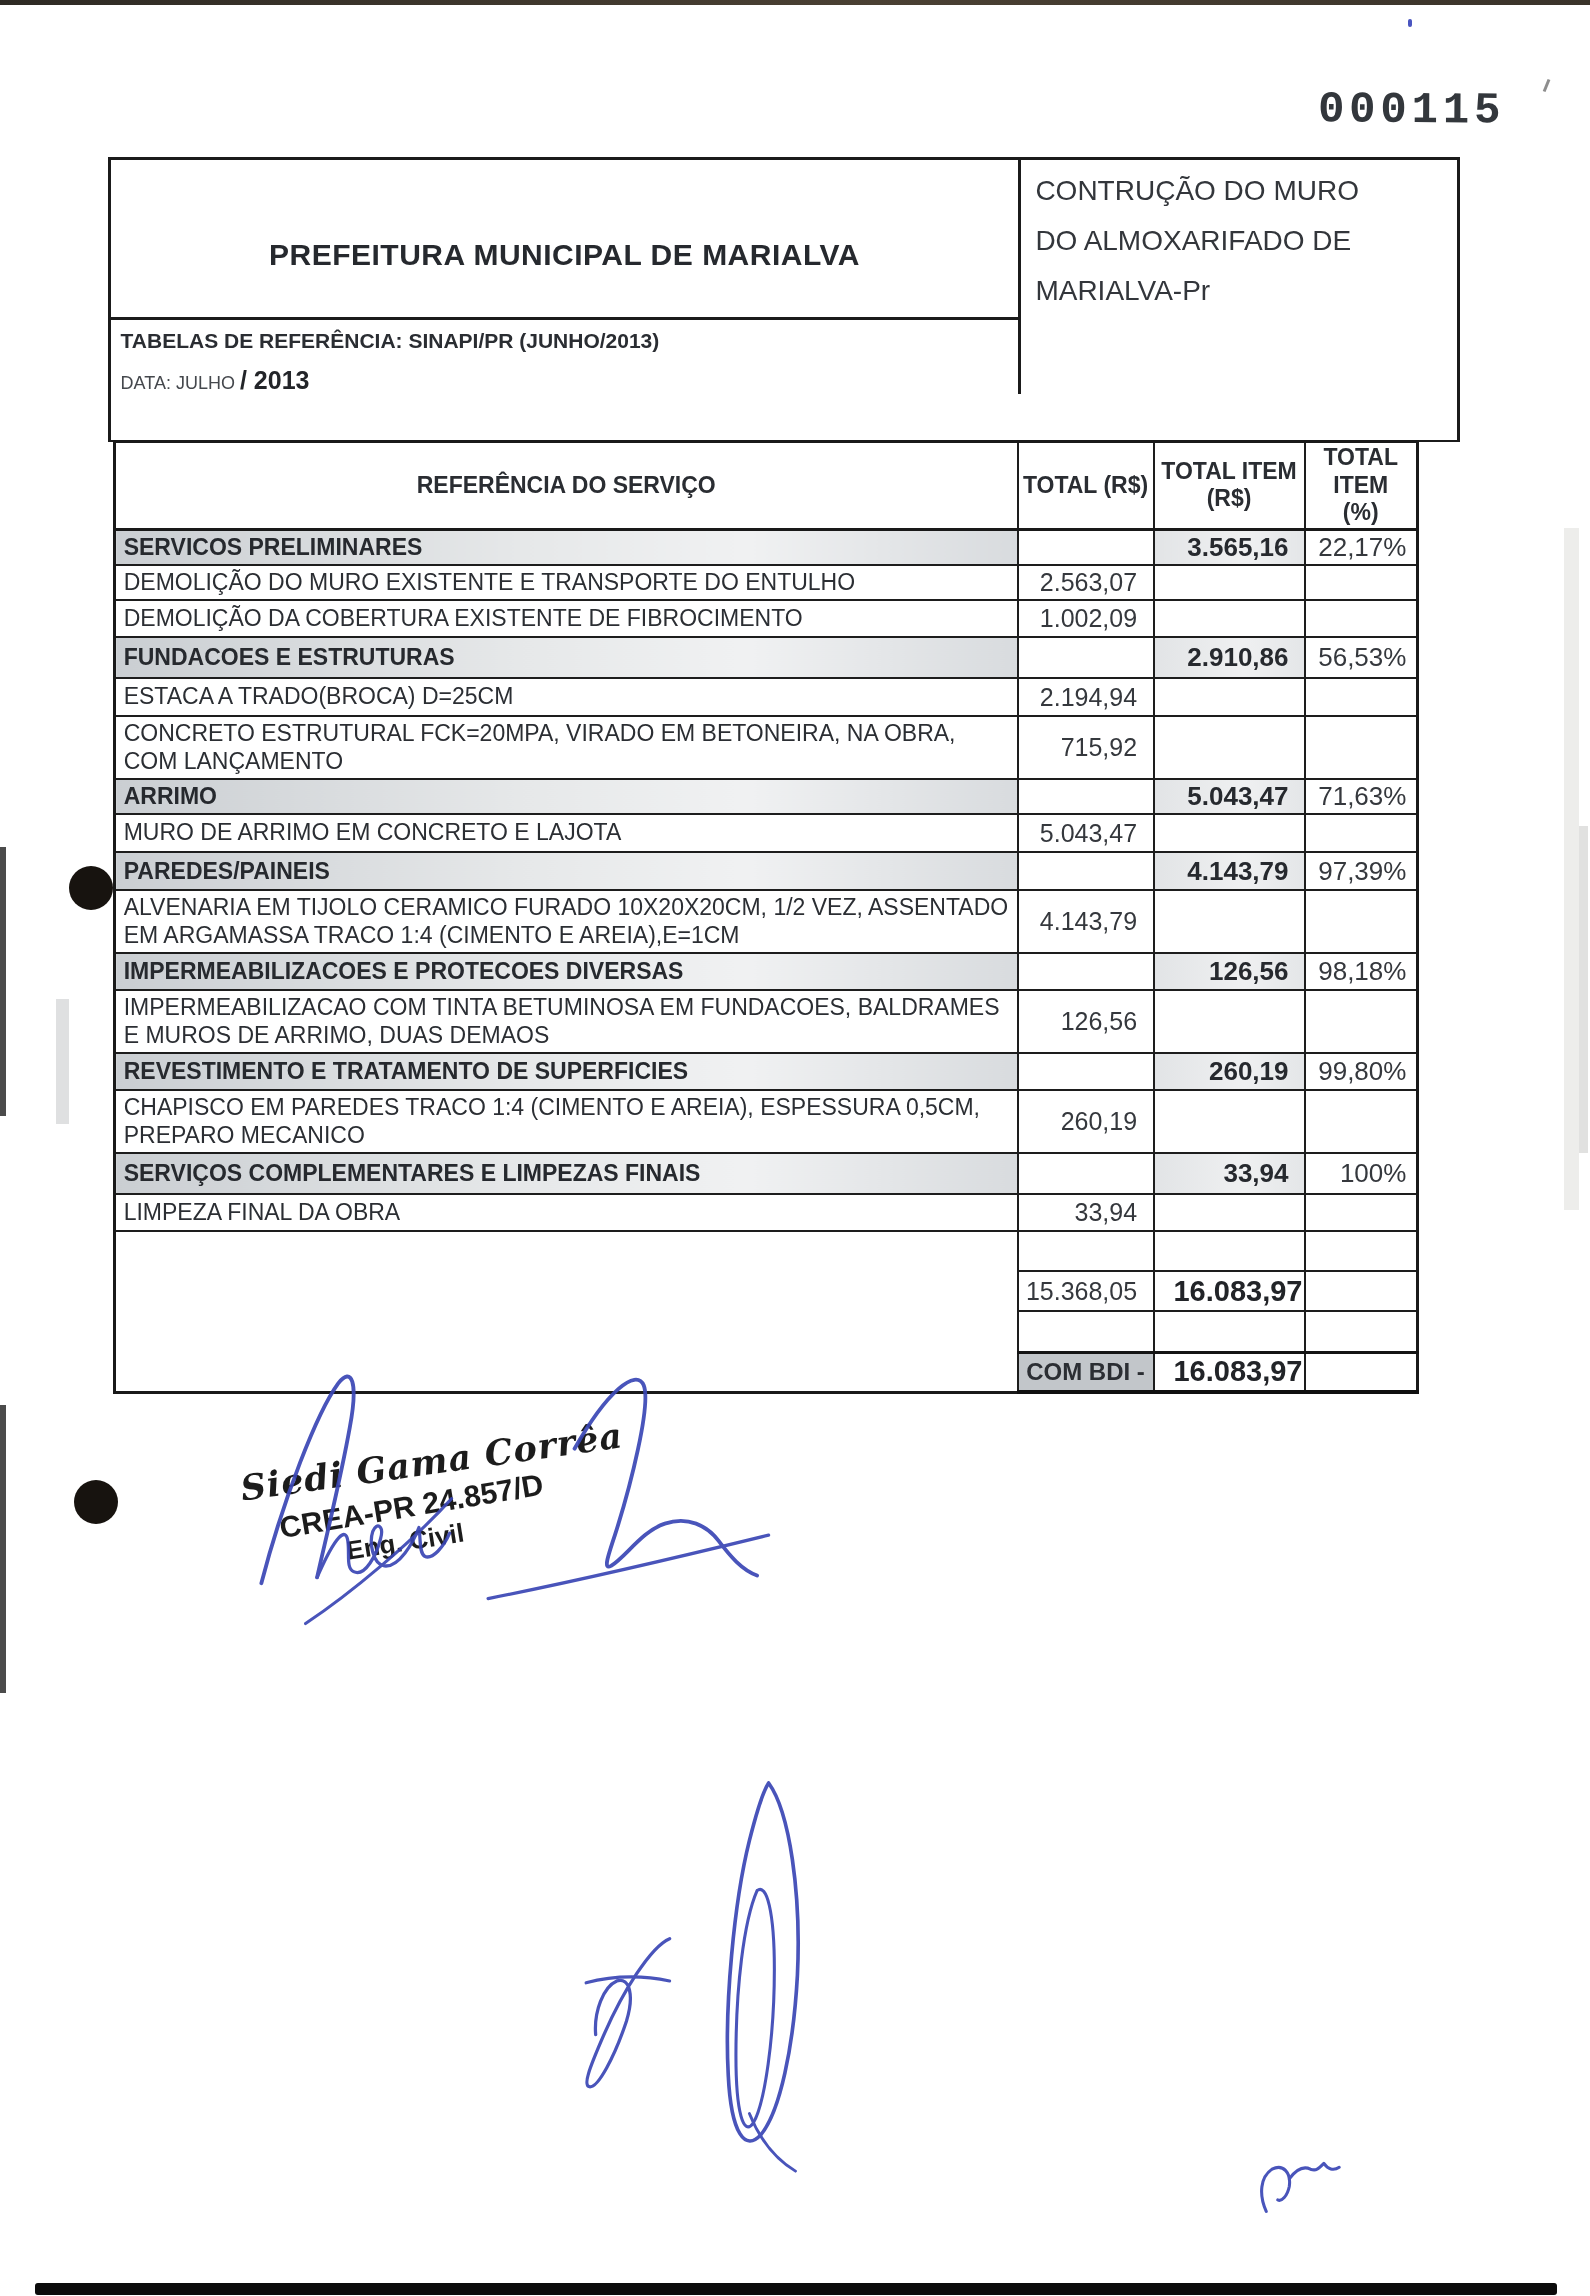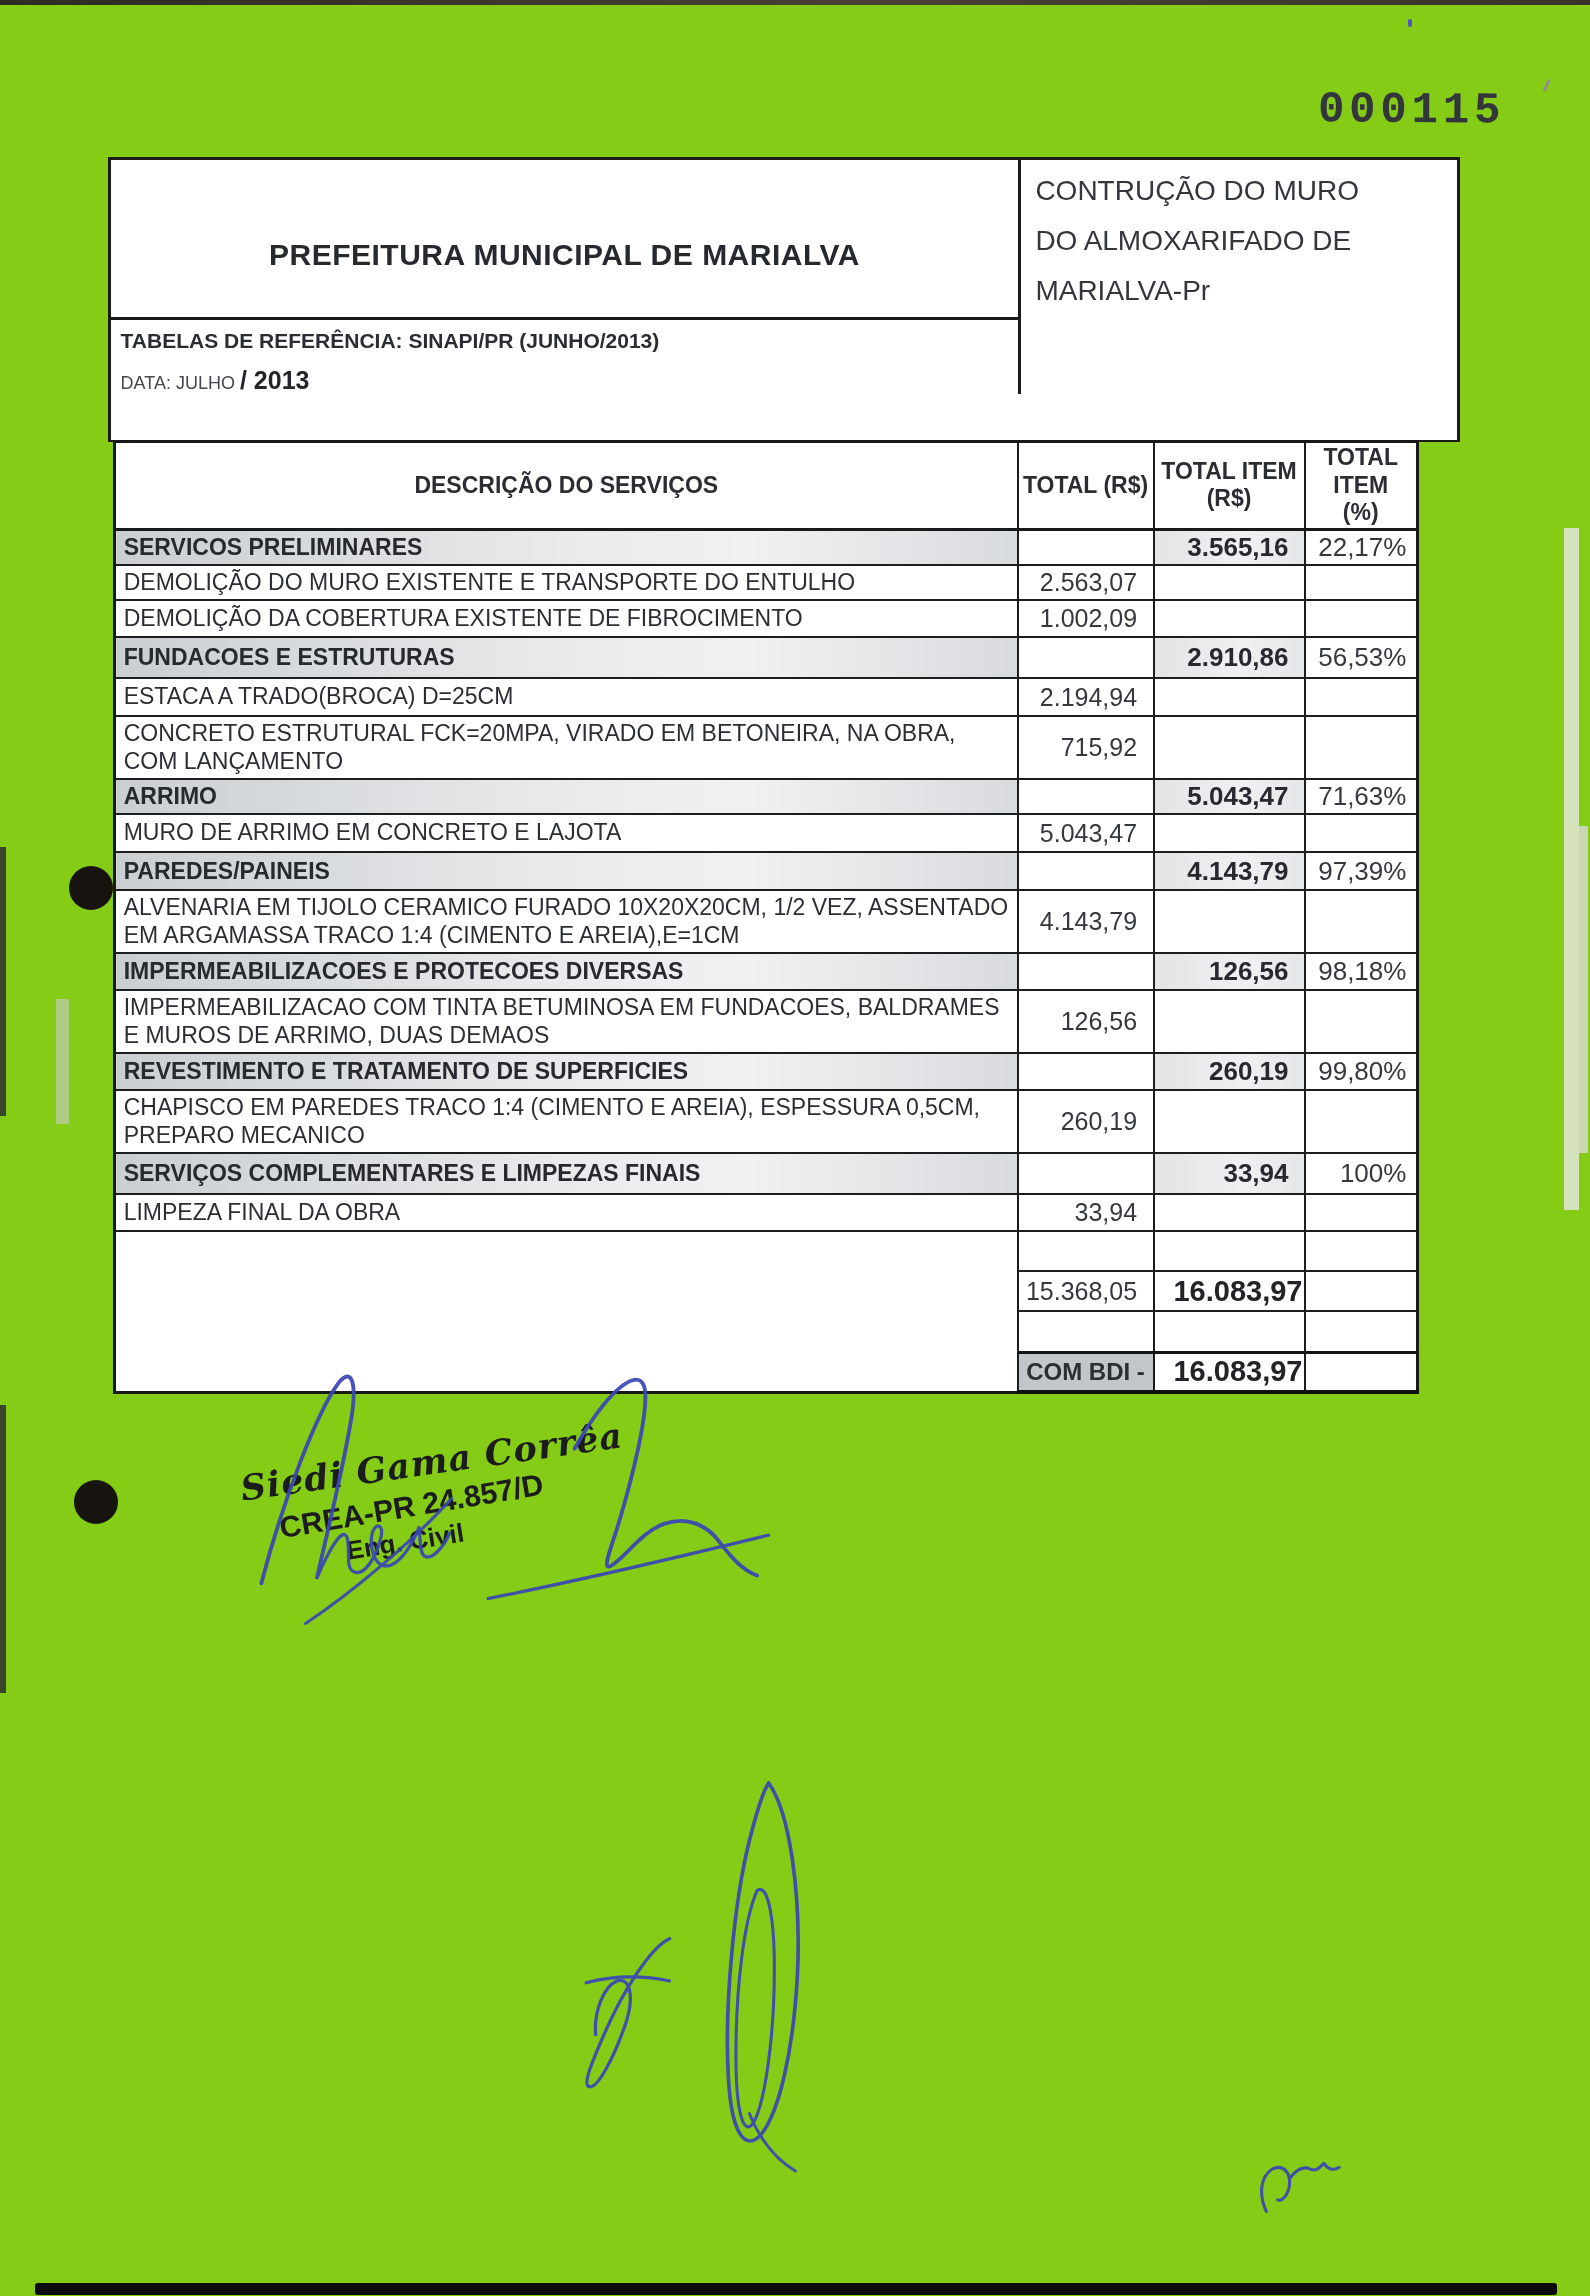--- a/index.html
+++ b/index.html
@@ -1,19 +1,19 @@
 <!DOCTYPE html>
 <html><head>
 <meta charset="utf-8">
 <style>
   html,body{margin:0;padding:0;}
   body{width:1591px;height:2296px;background:#e9e9e9;}
   .page{
     position:relative;width:1591px;height:2296px;overflow:hidden;
-    background:#84cc16;
+    background:#ffffff;
     font-family:"Liberation Sans",sans-serif;
     color:#2b2e33;
   }
   
   .top-edge{position:absolute;left:0;top:0;width:1591px;height:4.8px;
     background:linear-gradient(90deg,#2e2a24,#4a4033 55%,#3a332a);}
   .bottom-bar{position:absolute;left:35px;top:2283px;width:1522px;height:11.5px;
     background:#0b0b0b;border-radius:2.9px;}
   .left-streak{position:absolute;left:0;width:5.8px;background:#2b2b2b;opacity:.85;}
   .left-streak.s1{top:847px;height:269px;}
@@ -118,21 +118,21 @@
 
   <table class="budget">
     <colgroup>
       <col style="width:903px">
         <col style="width:136px">
         <col style="width:151px">
         <col style="width:113px">
     </colgroup>
     <tbody>
         <tr class="thead" style="height:75px">
-      <th class="h-desc">DESCRIÇÃO DO SERVIÇOS</th>
+      <th class="h-desc">REFERÊNCIA DO SERVIÇO</th>
       <th>TOTAL (R$)</th>
       <th><span>TOTAL ITEM</span><br><span>(R$)</span></th>
       <th><span>TOTAL ITEM</span><br><span>(%)</span></th>
     </tr>
 
     <tr style="height:34px">
       <td class="sec-desc">SERVICOS PRELIMINARES</td>
       <td class="val"></td>
       <td class="ival sec-item">3.565,16</td>
       <td class="pct">22,17%</td>

